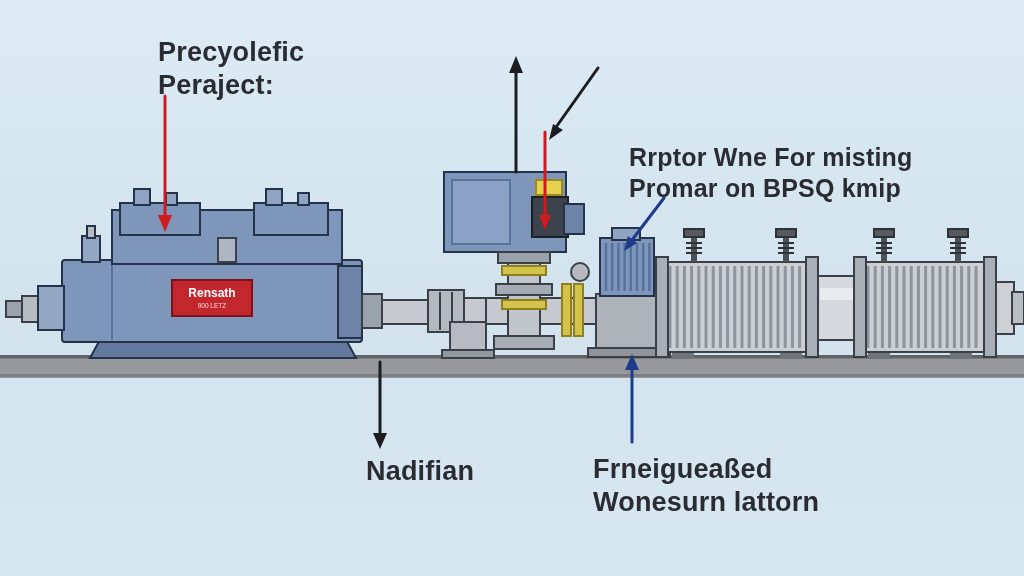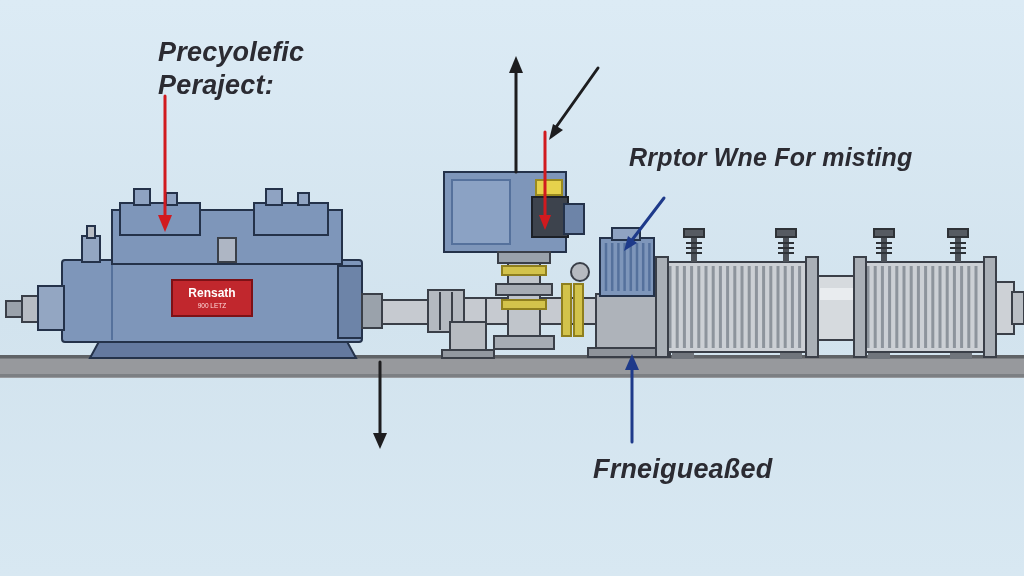--- a/index.html
+++ b/index.html
@@ -12,21 +12,20 @@
   }
   #machine-svg{position:absolute;left:0;top:0;}
   .label{
     position:absolute;
     color:#2b2b32;
     font-weight:700;
     font-size:25px;
     line-height:1.24;
     letter-spacing:.2px;
     white-space:nowrap;
-    font-style:italic;
   }
   .label.big{font-size:27px;}
 </style>
 </head>
 <body>
 
 <div id="stage">
 
   <svg id="machine-svg" width="1024" height="576" viewBox="0 0 1024 576">
 
@@ -221,22 +220,25 @@
   </svg>
 
   <div class="label big" style="left:158px;top:36px">
     <div>Precyolefic</div>
     <div>Peraject:</div>
   </div>
 
 
   <div class="label" style="left:629px;top:142px">
     <div>Rrptor Wne For misting</div>
+    <div>Promar on BPSQ kmip</div>
   </div>
 
   <div class="label big" style="left:366px;top:455px">
+    <div>Nadifian</div>
   </div>
 
   <div class="label big" style="left:593px;top:453px">
     <div>Frneigueaßed</div>
+    <div>Wonesurn lattorn</div>
   </div>
 
 </div>
 
 </body></html>

